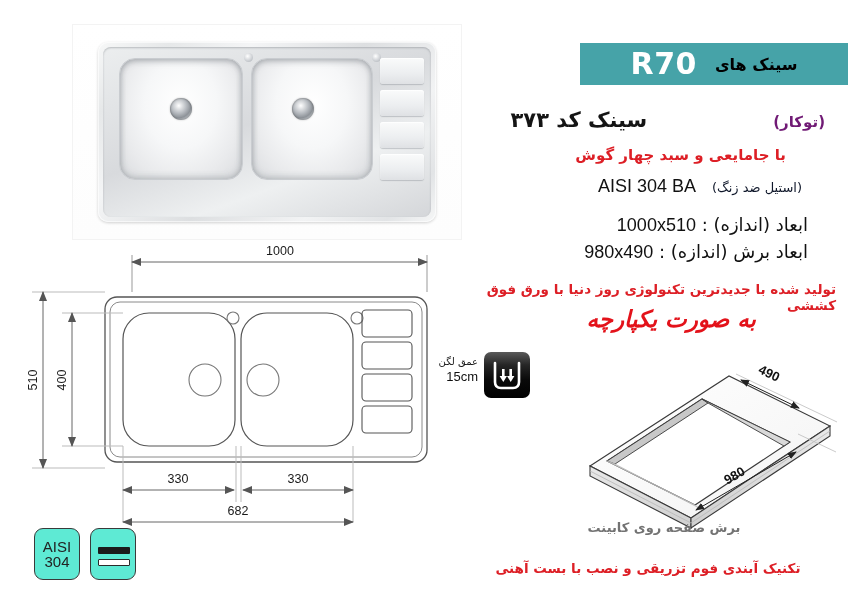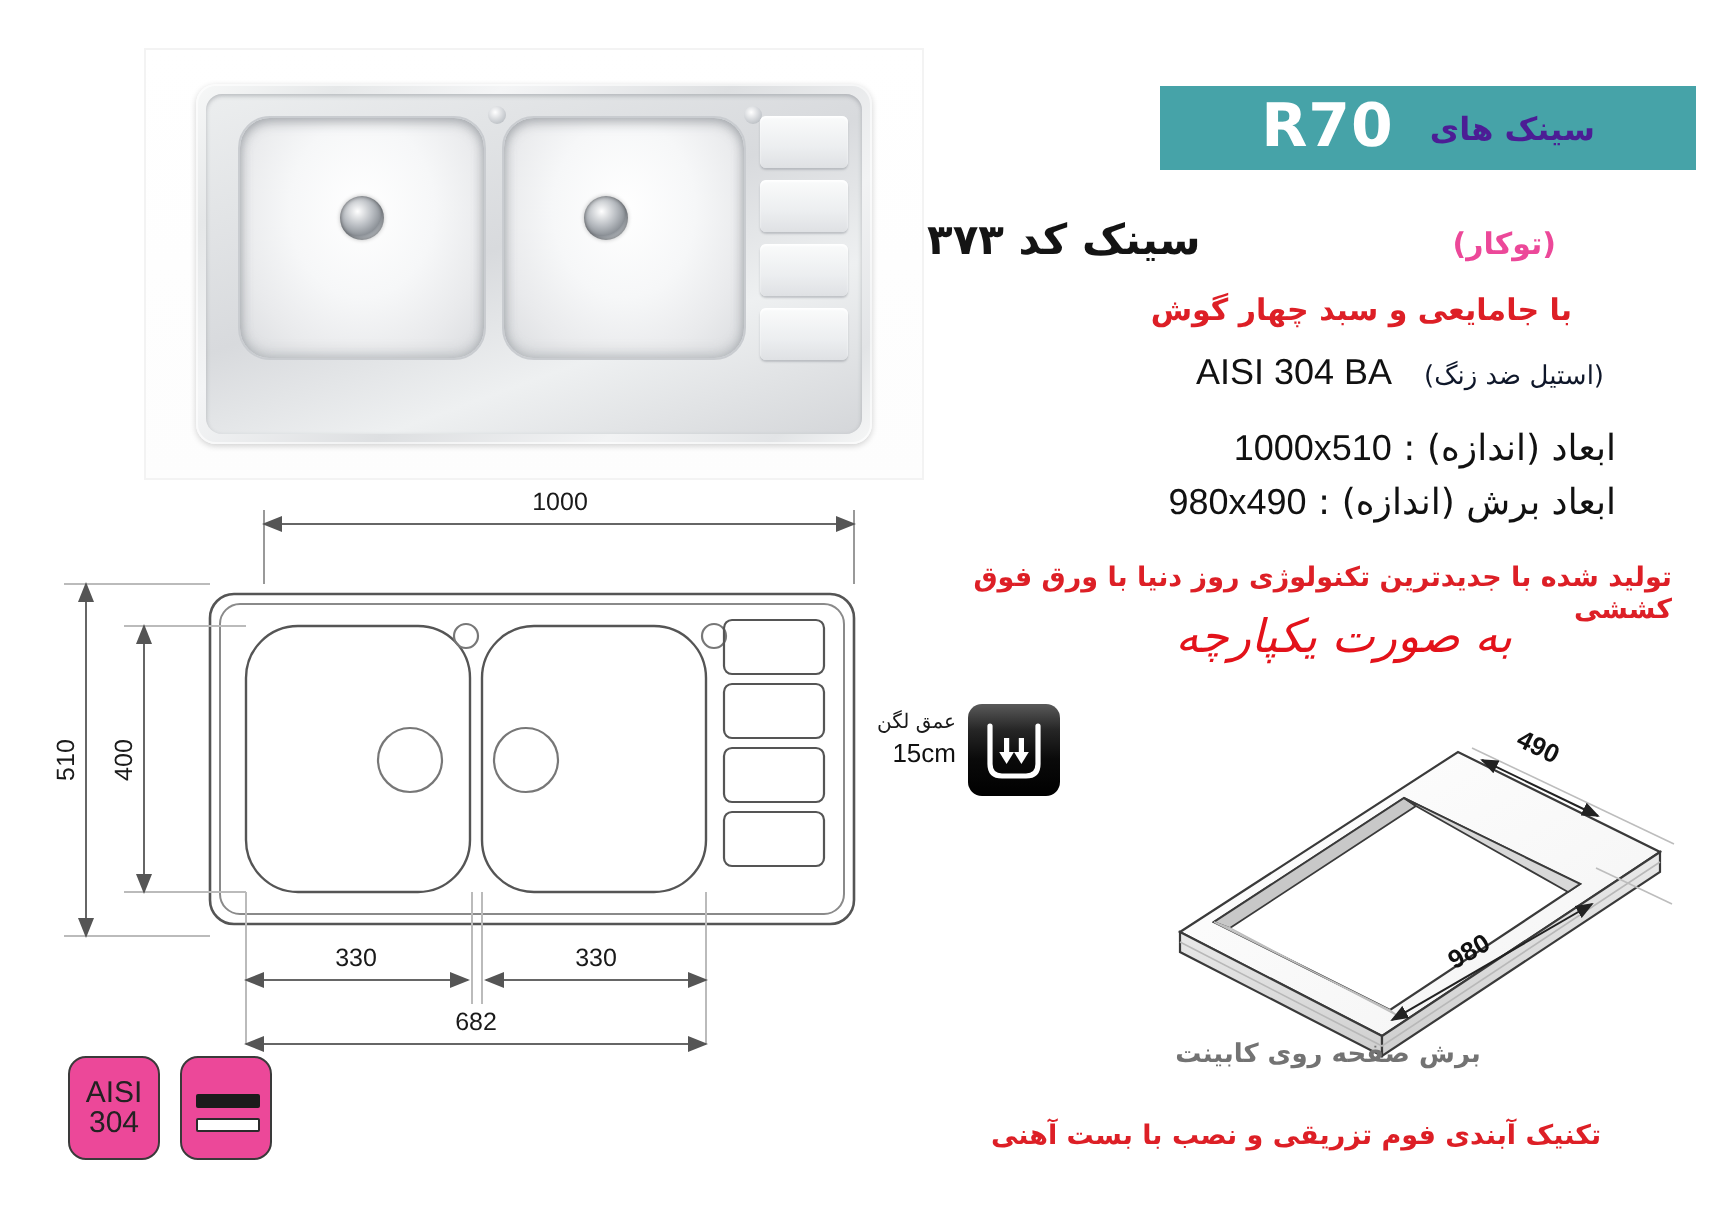--- a/index.html
+++ b/index.html
@@ -62,21 +62,21 @@
   .groove.g1{top:0;} .groove.g2{top:32px;} .groove.g3{top:64px;} .groove.g4{top:96px;}
 
   
   .tech { position:absolute; left:10px; top:240px; width:448px; height:300px; }
   .tech svg { display:block; }
 
   
   .badges { position:absolute; left:34px; top:528px; width:120px; height:60px; }
   .badge {
     position:absolute; top:0; width:46px; height:52px;
-    border:1.6px solid #3a3a3a; border-radius:9px; background:#ec4899;
+    border:1.6px solid #3a3a3a; border-radius:9px; background:#5eead4;
   }
   .badge.aisi { left:0; display:flex; flex-direction:column;
     align-items:center; justify-content:center; line-height:1.02; }
   .badge.aisi span { font-size:15px; color:#222; font-family:"Liberation Sans",sans-serif; }
   .badge.thick { left:56px; }
   .bar-thick {
     position:absolute; left:7px; top:18px; width:32px; height:7px;
     background:#1b1b1b; border-radius:1px;
   }
   .bar-thin {
@@ -85,53 +85,53 @@
   }
 
   
   .info { position:absolute; left:448px; top:0; width:412px; height:606px; direction:rtl; }
   .banner {
     position:absolute; right:12px; top:43px; width:268px; height:42px;
     background:#46a3a8; display:flex; align-items:center;
     justify-content:center; gap:18px; padding:0 16px;
   }
   .banner .fa-label {
-    color:#4c1d95; font-size:16px; font-weight:bold;
+    color:#000000; font-size:16px; font-weight:bold;
     font-family:"DejaVu Sans", sans-serif;
   }
   .banner .code {
     color:#ffffff; font-size:30px; font-weight:bold; letter-spacing:.5px;
     font-family:"DejaVu Sans", sans-serif; line-height:1;
   }
   .line { position:absolute; right:12px; width:400px; text-align:right; }
   .fa { font-family:"DejaVu Sans", sans-serif; }
   .l-code {
     top:108px; font-size:21px; font-weight:bold; color:#141414;
     display:flex; align-items:baseline; justify-content:flex-start;
     flex-direction:row; gap:0;
   }
   .l-code .main { margin-right:126px; }
-  .l-code .paren { font-size:15px; font-weight:bold; color:#ec4899; margin-right:70px; }
+  .l-code .paren { font-size:15px; font-weight:bold; color:#701a75; margin-right:23px; }
   .l-red1 { top:146px; font-size:15px; font-weight:bold; color:#dd1f26; padding-right:62px; }
   .l-steel {
     top:176px; display:flex; align-items:baseline; justify-content:flex-start;
     padding-right:46px; gap:16px;
   }
   .l-steel .small { font-size:13px; color:#0f172a; }
   .l-steel .big {
     font-size:18px; color:#111; font-family:"Liberation Sans",sans-serif;
     direction:ltr;
   }
   .l-dim { font-size:18px; color:#111; padding-right:40px; }
   .l-dim1 { top:214px; }
   .l-dim2 { top:241px; }
   .l-dim .num { font-family:"Liberation Sans",sans-serif; direction:ltr; display:inline-block; }
   .l-red2 { top:281px; font-size:13.5px; font-weight:bold; color:#dd1f26; padding-right:12px; }
   .l-red3 {
-    top:306px; font-size:23px; font-weight:normal; color:#e3121a;
+    top:306px; font-size:23px; font-weight:bold; color:#e3121a;
     font-style:italic; padding-right:92px; letter-spacing:.3px;
   }
 
   
   .depth { position:absolute; right:330px; top:352px; width:120px; height:58px; direction:rtl; }
   .depth-icon {
     position:absolute; right:0; top:0; width:46px; height:46px; border-radius:7px;
     background: linear-gradient(180deg,#5a5a5a 0%,#262626 28%,#0a0a0a 60%,#000 100%);
   }
   .depth-text {

